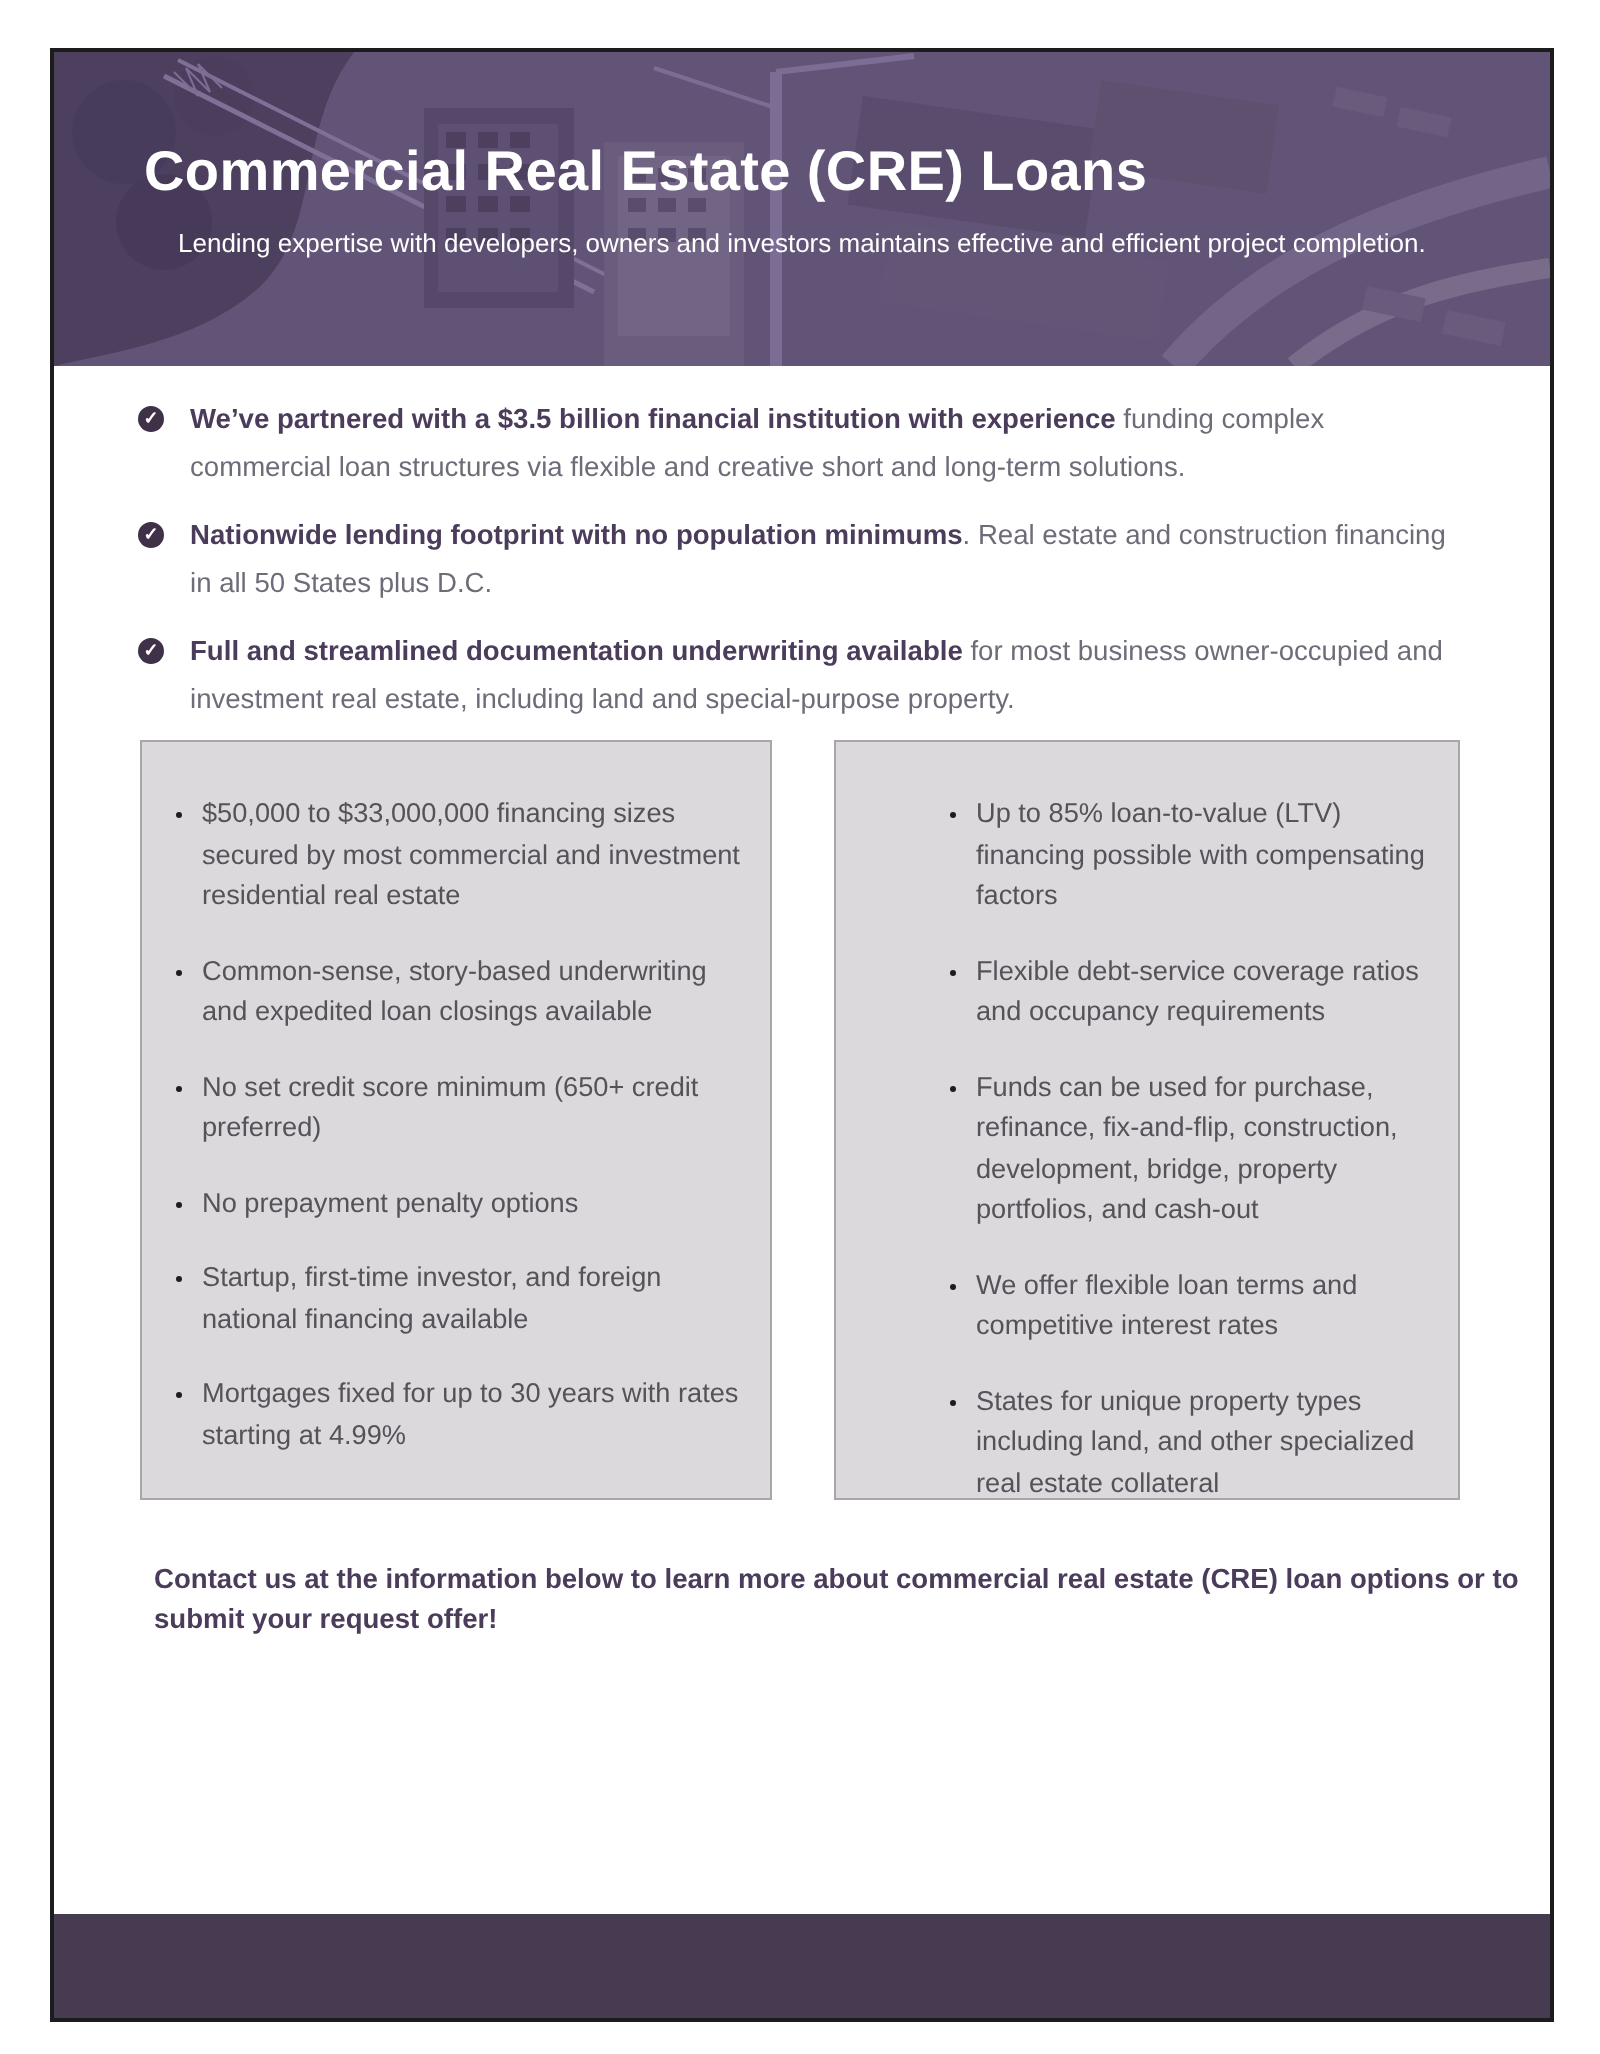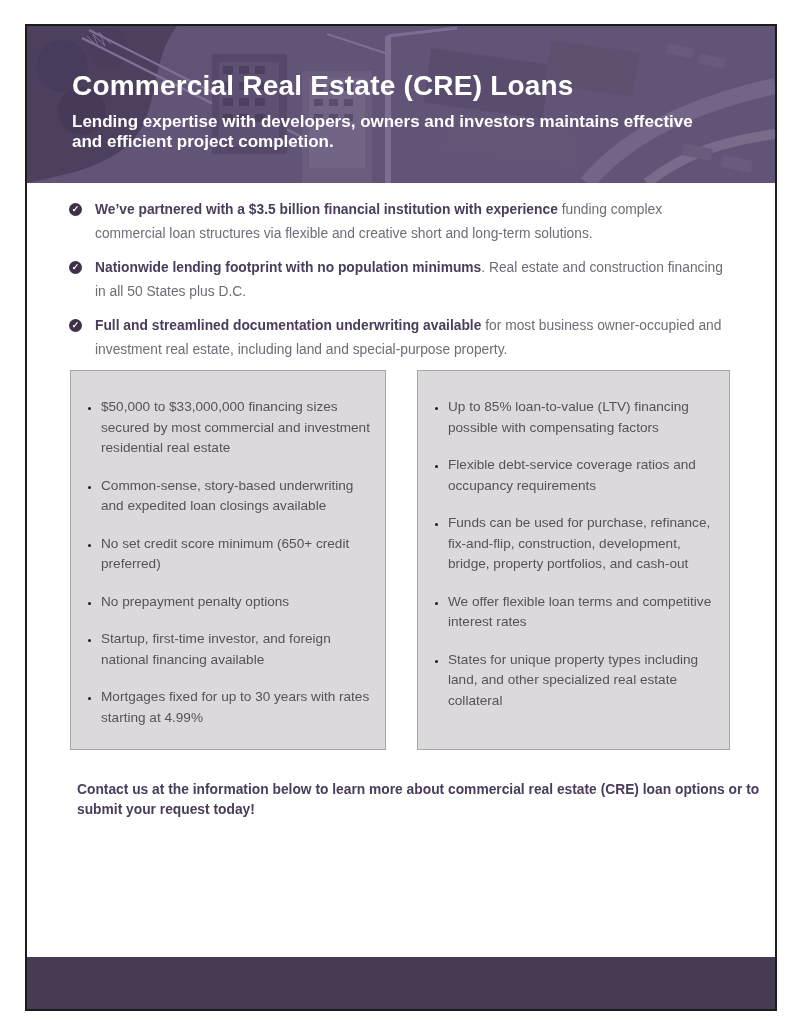--- a/index.html
+++ b/index.html
@@ -6,37 +6,37 @@
   body { font-family:"Liberation Sans", sans-serif; }
   .page { position:relative; width:800px; height:1027px; background:#ffffff; overflow:hidden; }
   .frame { position:absolute; left:25px; top:24px; width:752px; height:987px;
            border:2px solid #1c1c1c; box-sizing:border-box; background:#ffffff; }
 
   
   .hero { position:absolute; left:0; top:0; width:748px; height:157px; overflow:hidden; }
   .hero svg { position:absolute; left:0; top:0; width:100%; height:100%; display:block; }
   .hero-text { position:absolute; left:45px; top:44px; z-index:2; }
   .hero-title { margin:0; color:#ffffff; font-size:28px; font-weight:bold; letter-spacing:.2px; }
-  .hero-sub { margin:10px 0 0 0; color:#ffffff; font-size:17px; line-height:19.5px;
-              font-weight:700; max-width:625px; }
+  .hero-sub { margin:10px 0 0 17px; color:#ffffff; font-size:13px; line-height:19.5px;
+              font-weight:400; max-width:625px; }
 
   
   .check-list { position:absolute; left:42px; top:172px; width:668px; }
   .check-item { display:flex; align-items:flex-start; margin-bottom:10px; }
   .check-badge { flex:0 0 13px; width:13px; height:13px; margin-top:5px; border-radius:50%;
                  background:#3e3148; color:#ffffff; font-size:9px; line-height:13px;
                  text-align:center; font-weight:bold; }
   .check-text { margin:0 0 0 13px; font-size:13.8px; line-height:24px; color:#6f6b78; width:640px; }
   .check-text b { color:#4a3c5a; }
 
   
   .box { position:absolute; top:344px; height:380px; background:#dcd9dc;
          border:1px solid #a9a6aa; box-sizing:border-box; }
   .box-left  { left:43px;  width:316px; }
-  .box-right { left:390px; width:313px; }
+  .box-right { left:390px; width:313px;padding-left:40px; }
   .box ul { margin:0; padding:26px 12px 0 30px; }
   .box li { font-size:13.6px; line-height:20.5px; color:#55525a; margin-bottom:17px; }
   .box li::marker { color:#1d1d1d; font-size:11px; }
 
   
   .contact { position:absolute; left:50px; top:754px; width:688px; margin:0;
              font-size:13.8px; line-height:20px; font-weight:bold; color:#4a3c5a; }
 
   
   .footer { position:absolute; left:0; bottom:0; width:748px; height:52px;
@@ -148,19 +148,19 @@
     <div class="box box-right">
       <ul>
         <li>Up to 85% loan-to-value (LTV) financing possible with compensating factors</li>
         <li>Flexible debt-service coverage ratios and occupancy requirements</li>
         <li>Funds can be used for purchase, refinance, fix-and-flip, construction, development, bridge, property portfolios, and cash-out</li>
         <li>We offer flexible loan terms and competitive interest rates</li>
         <li>States for unique property types including land, and other specialized real estate collateral</li>
       </ul>
     </div>
 
-    <p class="contact">Contact us at the information below to learn more about commercial real estate (CRE) loan options or to submit your request today!</p>
+    <p class="contact">Contact us at the information below to learn more about commercial real estate (CRE) loan options or to submit your request offer!</p>
 
     <div class="footer">
     </div>
 
   </div>
 </div>
 
 </body></html>

